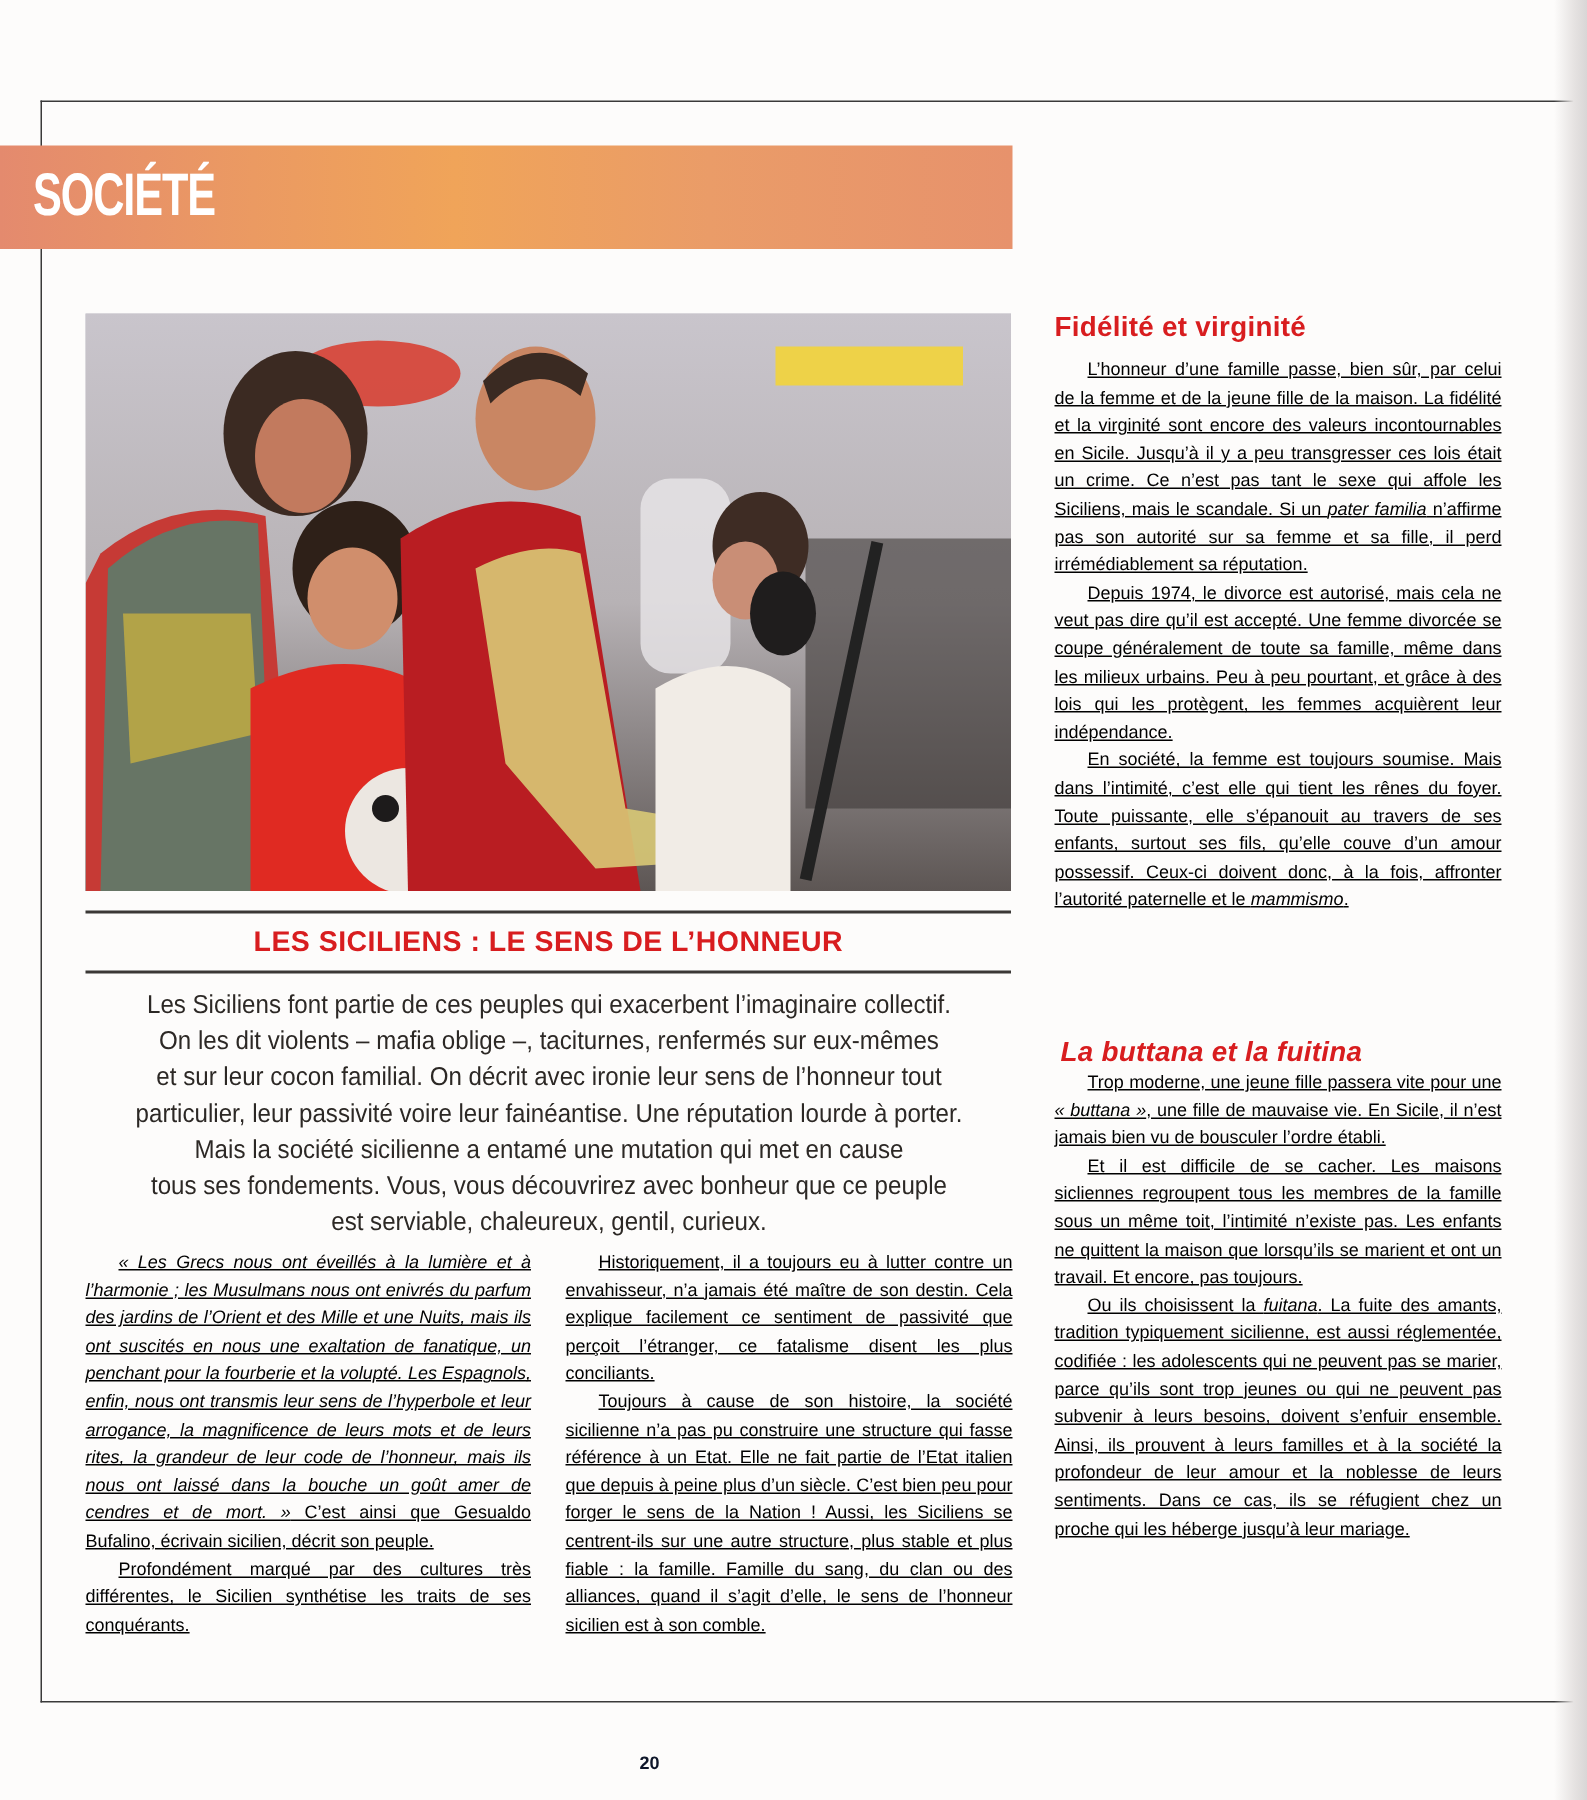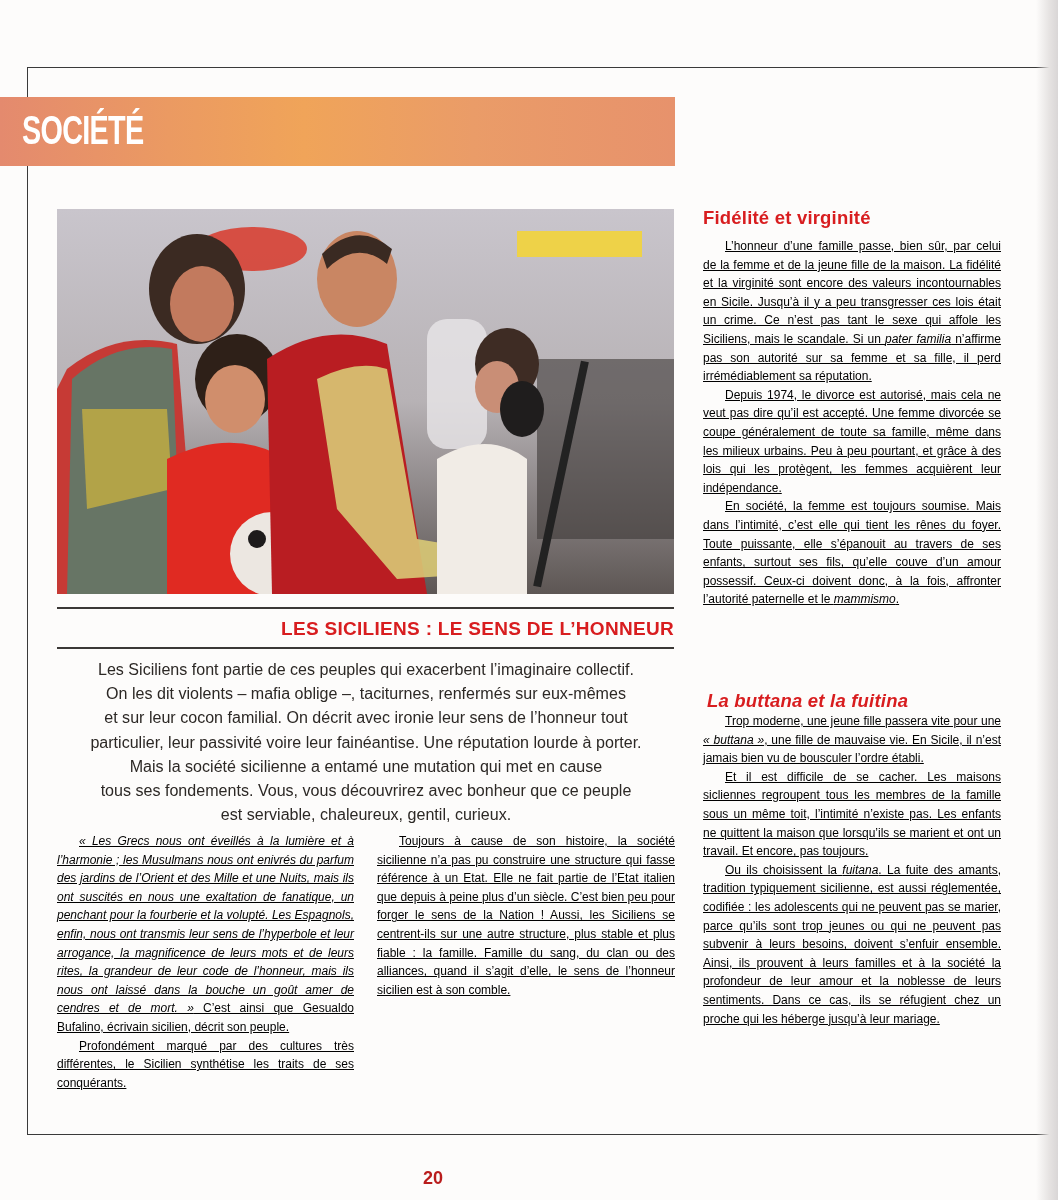--- a/index.html
+++ b/index.html
@@ -29,21 +29,21 @@
     font-weight: bold; font-size: 40px; color: #ffffff;
     letter-spacing: -1px; transform: scaleX(0.72); transform-origin: left top;
   }
   .photo {
     position: absolute; left: 57px; top: 209px; width: 617px; height: 385px;
     overflow: hidden;
     background: linear-gradient(180deg, #b9b7c0 0%, #cfcbd0 35%, #a7a4a8 70%, #6f6a69 100%);
   }
   .rule { position: absolute; left: 57px; width: 617px; height: 2px; background: #3b3836; }
   .article-title {
-    position: absolute; left: 57px; top: 618px; width: 617px; text-align: right;
+    position: absolute; left: 57px; top: 618px; width: 617px; text-align: center;
     font-weight: bold; font-size: 19px; color: #d81d1f; letter-spacing: 0.3px;
   }
   .intro {
     position: absolute; left: 66px; top: 657px; width: 600px; text-align: center;
     font-size: 17.3px; line-height: 24.2px; color: #2c2825;
     transform: scaleX(0.93); transform-origin: center top;
   }
   .intro p { margin: 0; }
   .col {
     position: absolute; font-size: 12px; line-height: 18.6px; color: #000000;
@@ -56,21 +56,21 @@
   .col-a { left: 57px; top: 832px; width: 297px; }
   .col-b { left: 377px; top: 832px; width: 298px; }
   .col-c { left: 703px; top: 237px; width: 298px; }
   .col-c2 { left: 703px; top: 712px; width: 298px; }
   .subhead {
     position: absolute; font-weight: bold; font-size: 18.5px; color: #d81d1f;
     letter-spacing: 0.2px;
   }
   .page-number {
     position: absolute; left: 0; width: 866px; top: 1168px; text-align: center;
-    font-weight: bold; font-size: 18px; color: #b91c1c;
+    font-weight: bold; font-size: 12px; color: #0f172a;
   }
 </style>
 </head>
 <body>
 
 <div class="frame"></div>
 <div class="page-shadow"></div>
 
 <div class="section-band"></div>
 <div class="section-title">SOCIÉTÉ</div>
@@ -134,20 +134,21 @@
   <p>tous ses fondements. Vous, vous découvrirez avec bonheur que ce peuple</p>
   <p>est serviable, chaleureux, gentil, curieux.</p>
 </div>
 
 <div class="col col-a">
   <p><span class="quote">« Les Grecs nous ont éveillés à la lumière et à l’harmonie ; les Musulmans nous ont enivrés du parfum des jardins de l’Orient et des Mille et une Nuits, mais ils ont suscités en nous une exaltation de fanatique, un penchant pour la fourberie et la volupté. Les Espagnols, enfin, nous ont transmis leur sens de l’hyperbole et leur arrogance, la magnificence de leurs mots et de leurs rites, la grandeur de leur code de l’honneur, mais ils nous ont laissé dans la bouche un goût amer de cendres et de mort. »</span><span> C’est ainsi que Gesualdo Bufalino, écrivain sicilien, décrit son peuple.</span></p>
   <p>Profondément marqué par des cultures très différentes, le Sicilien synthétise les traits de ses conquérants.</p>
 </div>
 
 <div class="col col-b">
+  <p>Historiquement, il a toujours eu à lutter contre un envahisseur, n’a jamais été maître de son destin. Cela explique facilement ce sentiment de passivité que perçoit l’étranger, ce fatalisme disent les plus conciliants.</p>
   <p>Toujours à cause de son histoire, la société sicilienne n’a pas pu construire une structure qui fasse référence à un Etat. Elle ne fait partie de l’Etat italien que depuis à peine plus d’un siècle. C’est bien peu pour forger le sens de la Nation ! Aussi, les Siciliens se centrent-ils sur une autre structure, plus stable et plus fiable : la famille. Famille du sang, du clan ou des alliances, quand il s’agit d’elle, le sens de l’honneur sicilien est à son comble.</p>
 </div>
 
 <div class="subhead" style="left:703px; top:207px;">Fidélité et virginité</div>
 <div class="col col-c">
   <p><span>L’honneur d’une famille passe, bien sûr, par celui de la femme et de la jeune fille de la maison. La fidélité et la virginité sont encore des valeurs incontournables en Sicile. Jusqu’à il y a peu transgresser ces lois était un crime. Ce n’est pas tant le sexe qui affole les Siciliens, mais le scandale. Si un </span><em>pater familia</em><span> n’affirme pas son autorité sur sa femme et sa fille, il perd irrémédiablement sa réputation.</span></p>
   <p>Depuis 1974, le divorce est autorisé, mais cela ne veut pas dire qu’il est accepté. Une femme divorcée se coupe généralement de toute sa famille, même dans les milieux urbains. Peu à peu pourtant, et grâce à des lois qui les protègent, les femmes acquièrent leur indépendance.</p>
   <p><span>En société, la femme est toujours soumise. Mais dans l’intimité, c’est elle qui tient les rênes du foyer. Toute puissante, elle s’épanouit au travers de ses enfants, surtout ses fils, qu’elle couve d’un amour possessif. Ceux-ci doivent donc, à la fois, affronter l’autorité paternelle et le </span><em>mammismo</em><span>.</span></p>
 </div>
 

